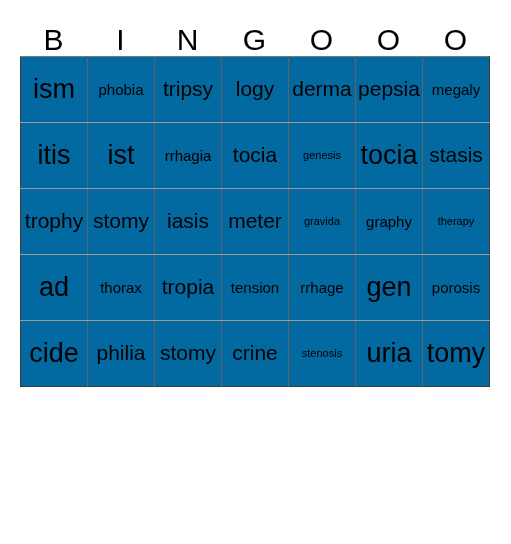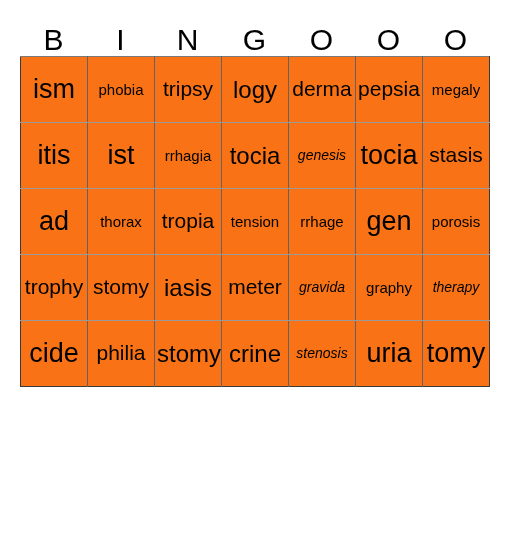--- a/index.html
+++ b/index.html
@@ -57,41 +57,41 @@
   }
   .bingo-cell {
     width: 67px;
     height: 66px;
     border-right: 1px solid #636363;
     border-bottom: 1px solid #9a9a9a;
     text-align: center;
     vertical-align: middle;
     padding: 0 2px;
     box-sizing: border-box;
-    background: #f97316;
+    background: #0369a1;
     overflow: hidden;
     white-space: nowrap;
   }
   #bingo-grid tr:last-child .bingo-cell {
     border-bottom: none;
   }
   .bingo-cell:last-child {
     border-right: none;
   }
   .cell-text {
     display: block;
     line-height: 1.05;
     color: #000;
   }
   
   .sz-xl { font-size: 27px; }
-  .sz-lg { font-size: 24px; }
+  .sz-lg { font-size: 21px; }
   .sz-md { font-size: 21px; }
   .sz-sm { font-size: 15px; }
-  .sz-xs { font-size: 14px; font-style: italic; }
+  .sz-xs { font-size: 11px; }
 </style>
 </head>
 <body>
 
 <div id="bingo-card">
 
   <div id="header-row">
     <div class="header-letter">B</div>
     <div class="header-letter">I</div>
     <div class="header-letter">N</div>
@@ -144,62 +144,62 @@
           </td>
         <td class="bingo-cell">
             <span class="cell-text sz-xl">tocia</span>
           </td>
         <td class="bingo-cell">
             <span class="cell-text sz-md">stasis</span>
           </td>
       </tr>
       <tr>
         <td class="bingo-cell">
+            <span class="cell-text sz-md">trophy</span>
+          </td>
+        <td class="bingo-cell">
+            <span class="cell-text sz-md">stomy</span>
+          </td>
+        <td class="bingo-cell">
+            <span class="cell-text sz-lg">iasis</span>
+          </td>
+        <td class="bingo-cell">
+            <span class="cell-text sz-md">meter</span>
+          </td>
+        <td class="bingo-cell">
+            <span class="cell-text sz-xs">gravida</span>
+          </td>
+        <td class="bingo-cell">
+            <span class="cell-text sz-sm">graphy</span>
+          </td>
+        <td class="bingo-cell">
+            <span class="cell-text sz-xs">therapy</span>
+          </td>
+      </tr>
+      <tr>
+        <td class="bingo-cell">
             <span class="cell-text sz-xl">ad</span>
           </td>
         <td class="bingo-cell">
             <span class="cell-text sz-sm">thorax</span>
           </td>
         <td class="bingo-cell">
             <span class="cell-text sz-md">tropia</span>
           </td>
         <td class="bingo-cell">
             <span class="cell-text sz-sm">tension</span>
           </td>
         <td class="bingo-cell">
             <span class="cell-text sz-sm">rrhage</span>
           </td>
         <td class="bingo-cell">
             <span class="cell-text sz-xl">gen</span>
           </td>
         <td class="bingo-cell">
             <span class="cell-text sz-sm">porosis</span>
-          </td>
-      </tr>
-      <tr>
-        <td class="bingo-cell">
-            <span class="cell-text sz-md">trophy</span>
-          </td>
-        <td class="bingo-cell">
-            <span class="cell-text sz-md">stomy</span>
-          </td>
-        <td class="bingo-cell">
-            <span class="cell-text sz-lg">iasis</span>
-          </td>
-        <td class="bingo-cell">
-            <span class="cell-text sz-md">meter</span>
-          </td>
-        <td class="bingo-cell">
-            <span class="cell-text sz-xs">gravida</span>
-          </td>
-        <td class="bingo-cell">
-            <span class="cell-text sz-sm">graphy</span>
-          </td>
-        <td class="bingo-cell">
-            <span class="cell-text sz-xs">therapy</span>
           </td>
       </tr>
       <tr>
         <td class="bingo-cell">
             <span class="cell-text sz-xl">cide</span>
           </td>
         <td class="bingo-cell">
             <span class="cell-text sz-md">philia</span>
           </td>
         <td class="bingo-cell">

